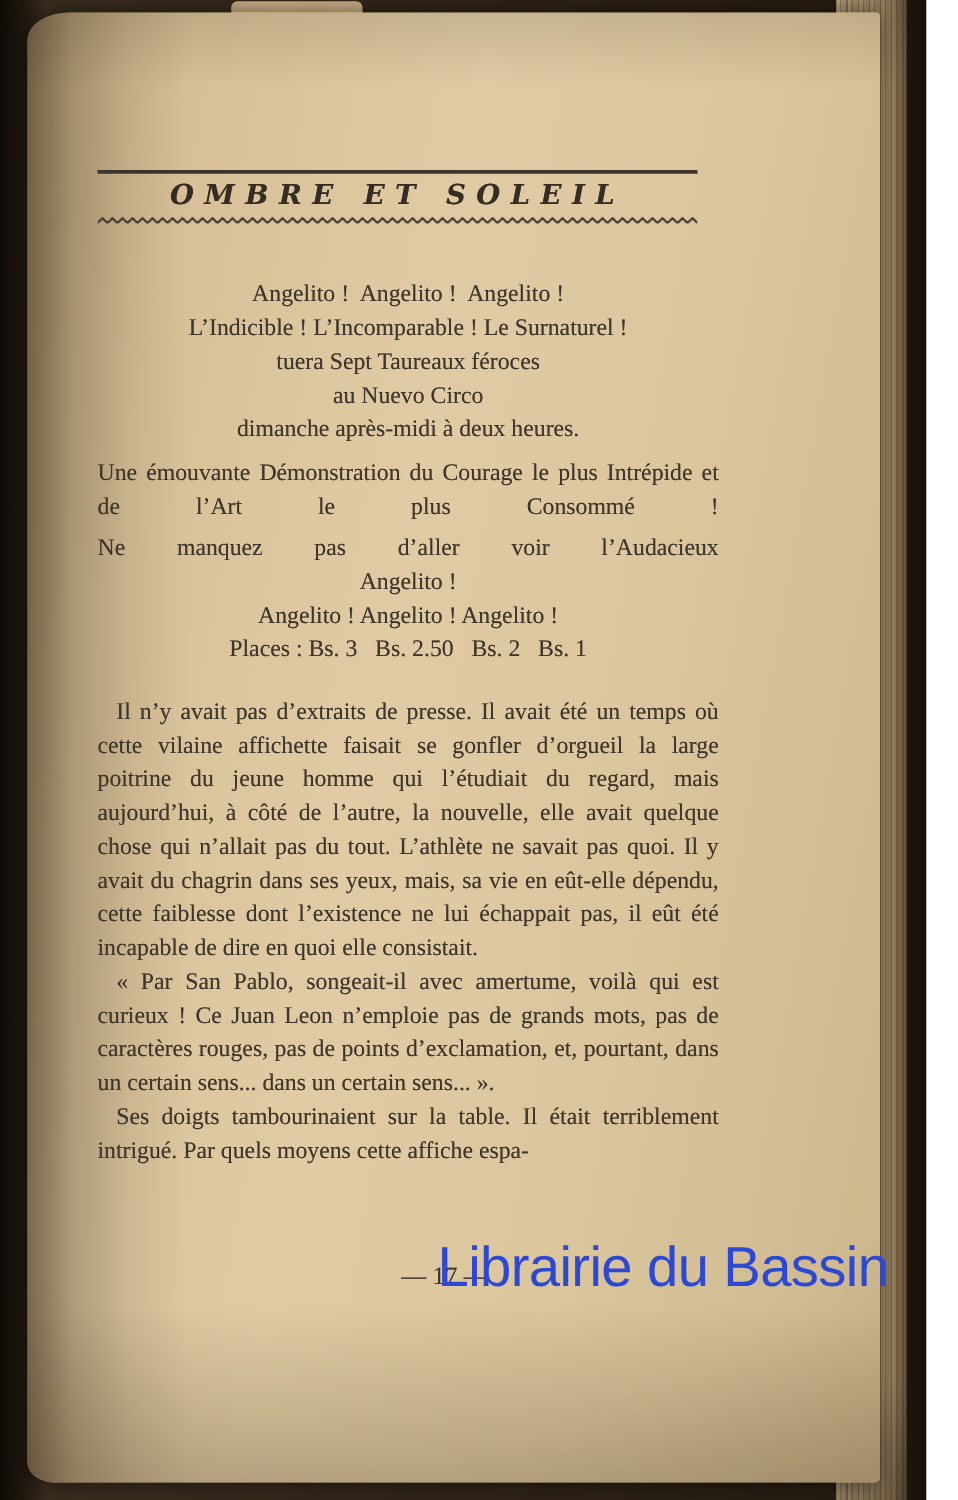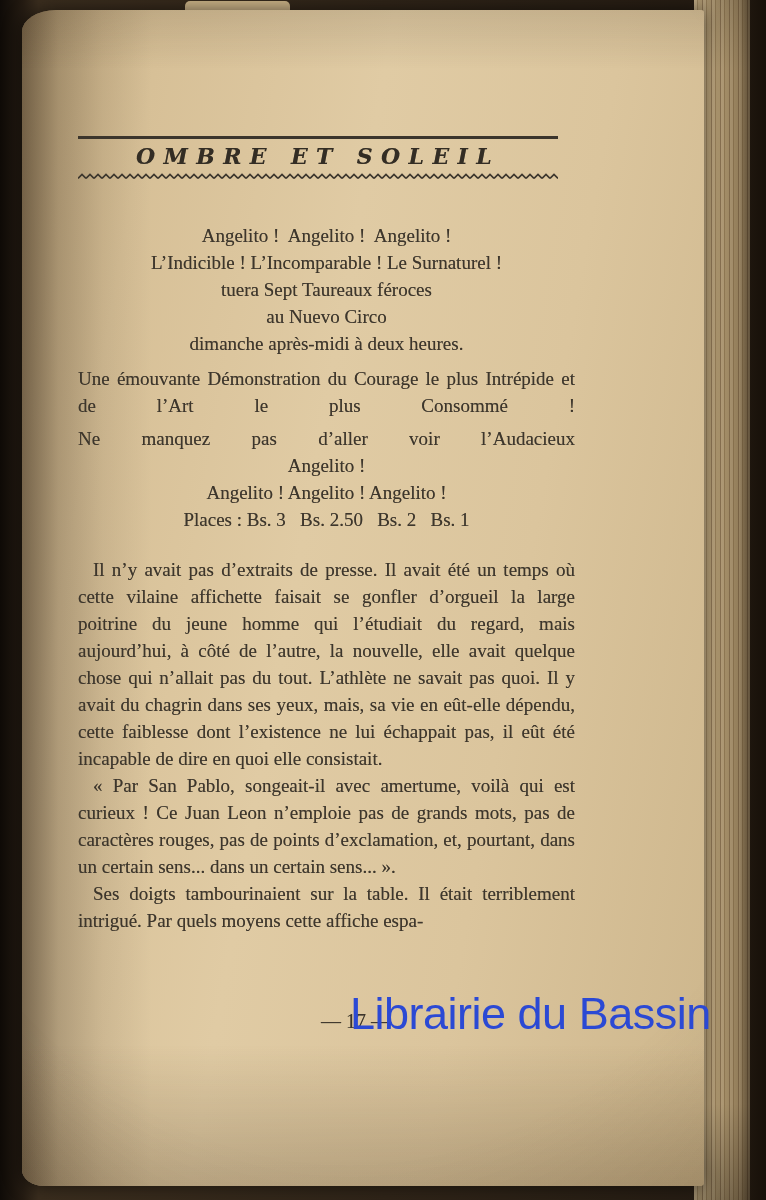--- a/index.html
+++ b/index.html
@@ -1,21 +1,22 @@
 <!DOCTYPE html>
 <html lang="fr"><head>
 <meta charset="utf-8">
 <style>
   html,body{margin:0;padding:0;}
   .photo{
     position:relative;
-    width:766px;height:1200px;
+    width:698px;height:1200px;
     background:linear-gradient(90deg,#0f0b07 0%,#241b12 3%,#3a2d1e 5%,#241b12 96%,#171009 100%);
     overflow:hidden;
     font-family:"Liberation Serif", serif;
+    padding-left:43px;
   }
   
   .top-tab{
     position:absolute;left:185px;top:1px;width:105px;height:16px;
     background:#c9b186;border-radius:5px 5px 0 0;
   }
   
   .page-stack{
     position:absolute;right:16px;top:0;width:56px;height:1200px;
     background:

